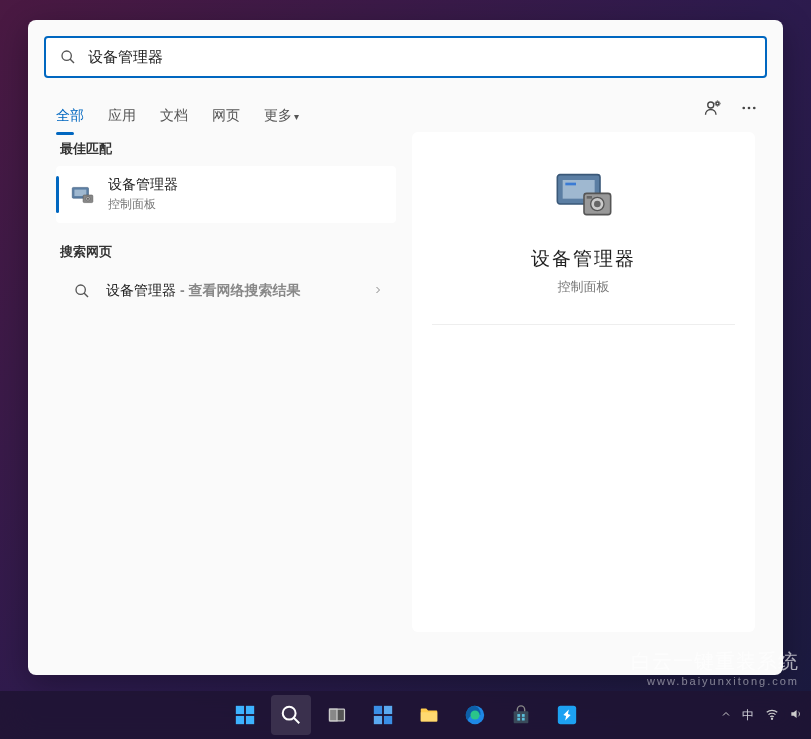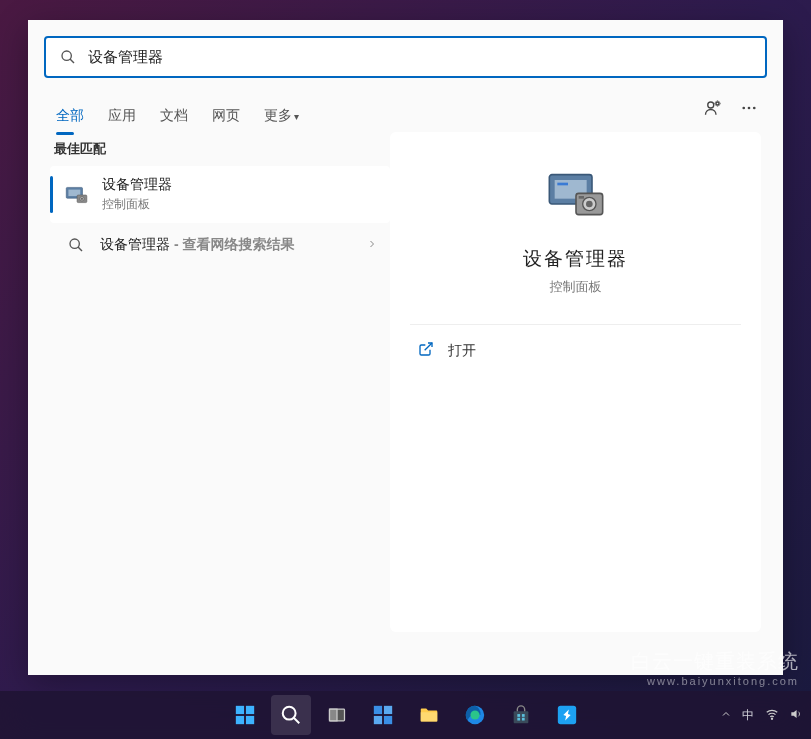--- a/index.html
+++ b/index.html
@@ -1,20 +1,20 @@
 <!DOCTYPE html>
 <html><head>
 <meta charset="utf-8">
 <style>
 * { margin: 0; padding: 0; box-sizing: border-box; font-family: "Microsoft YaHei", "Segoe UI", sans-serif; }
 body { width: 811px; height: 739px; background: linear-gradient(135deg, #4a1942 0%, #2d1b4e 50%, #1a1a3e 100%); position: relative; overflow: hidden; }
 
 .search-panel {
   position: absolute; top: 20px; left: 28px; width: 755px; height: 655px;
-  background: #fafafa; border-radius: 0; box-shadow: 0 8px 32px rgba(0,0,0,0.3);
+  background: #fafafa; border-radius: 8px; box-shadow: 0 8px 32px rgba(0,0,0,0.3);
 }
 
 .search-box {
   margin: 16px 16px 0 16px; height: 42px; background: #fff;
   border: 2px solid #0067c0; border-radius: 4px;
   display: flex; align-items: center; padding: 0 14px;
 }
 .search-box svg { flex-shrink: 0; }
 .search-input {
   border: none; outline: none; flex: 1; font-size: 15px; margin-left: 12px;
@@ -28,21 +28,21 @@
 }
 .tab.active { color: #0067c0; font-weight: 500; }
 .tab.active::after {
   content: ""; position: absolute; bottom: -2px; left: 12px; width: 18px; height: 3px;
   background: #0067c0; border-radius: 2px;
 }
 .tab .chev { margin-left: 2px; font-size: 10px; }
 .tabs-spacer { flex: 1; }
 .tab-icon-btn { width: 36px; height: 36px; display: flex; align-items: center; justify-content: center; cursor: pointer; color: #444; border-radius: 4px; }
 
-.content { display: flex; padding: 0 22px; }
+.content { display: flex; padding: 0 28px; gap: 16px; }
 .left-col { width: 340px; }
 .right-col { flex: 1; background: #fff; border-radius: 6px; padding: 32px 0 0 0; min-height: 500px; display: flex; flex-direction: column; align-items: stretch; }
 
 .section-label { font-size: 13px; font-weight: 600; color: #333; padding: 8px 4px; }
 
 .result-item {
   display: flex; align-items: center; padding: 10px 12px; border-radius: 4px; cursor: pointer;
   position: relative;
 }
 .result-item.selected { background: #fff; }
@@ -139,20 +139,21 @@
             <circle cx="35" cy="31" r="4" fill="#bbb" stroke="#555"></circle>
             <circle cx="35" cy="31" r="2" fill="#666"></circle>
           </svg>
         </div>
         <div class="result-text">
           <div class="result-title">设备管理器</div>
           <div class="result-sub">控制面板</div>
         </div>
       </div>
 
+      <div class="section-label" style="margin-top:12px">搜索网页</div>
 
       <div class="web-item">
         <div class="mag">
           <svg width="16" height="16" viewBox="0 0 24 24" fill="none" stroke="#555" stroke-width="2">
               <circle cx="10" cy="10" r="7"></circle>
               <line x1="21" y1="21" x2="15" y2="15"></line>
             </svg>
         </div>
         <div style="flex:1">
           <span class="wt">设备管理器</span><span class="ws"> - 查看网络搜索结果</span>
@@ -173,30 +174,20 @@
           <rect x="10" y="14" width="8" height="2" fill="#3a7bd5"></rect>
           <rect x="24" y="22" width="20" height="16" rx="2" fill="#999" stroke="#555" stroke-width="1.2"></rect>
           <circle cx="34" cy="30" r="5" fill="#ccc" stroke="#555"></circle>
           <circle cx="34" cy="30" r="2.5" fill="#666"></circle>
           <rect x="26" y="24" width="4" height="2" fill="#666"></rect>
         </svg>
       </div>
       <div class="detail-title">设备管理器</div>
       <div class="detail-sub">控制面板</div>
       <div class="detail-divider"></div>
-      <div class="action-row">
-        <span class="aicon">
-          <svg width="16" height="16" viewBox="0 0 24 24" fill="none" stroke="#0067c0" stroke-width="2">
-              <path d="M18 13v6a2 2 0 0 1-2 2H5a2 2 0 0 1-2-2V8a2 2 0 0 1 2-2h6"></path>
-              <polyline points="15 3 21 3 21 9"></polyline>
-              <line x1="10" y1="14" x2="21" y2="3"></line>
-            </svg>
-        </span>
-        <span class="alabel">打开</span>
-      </div>
     </div>
   </div>
 </div>
 
 <div class="watermark">
   <div class="wm1">白云一键重装系统</div>
   <div class="wm2">www.baiyunxitong.com</div>
 </div>
 
 <div class="taskbar">

